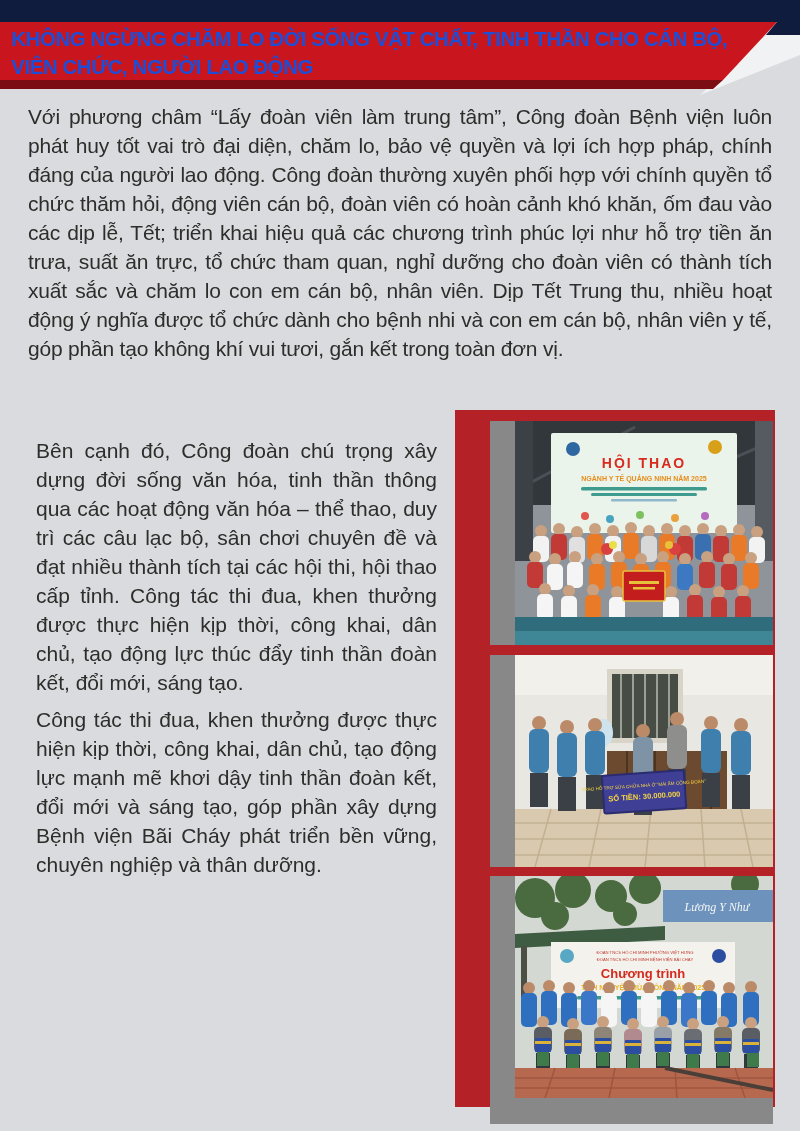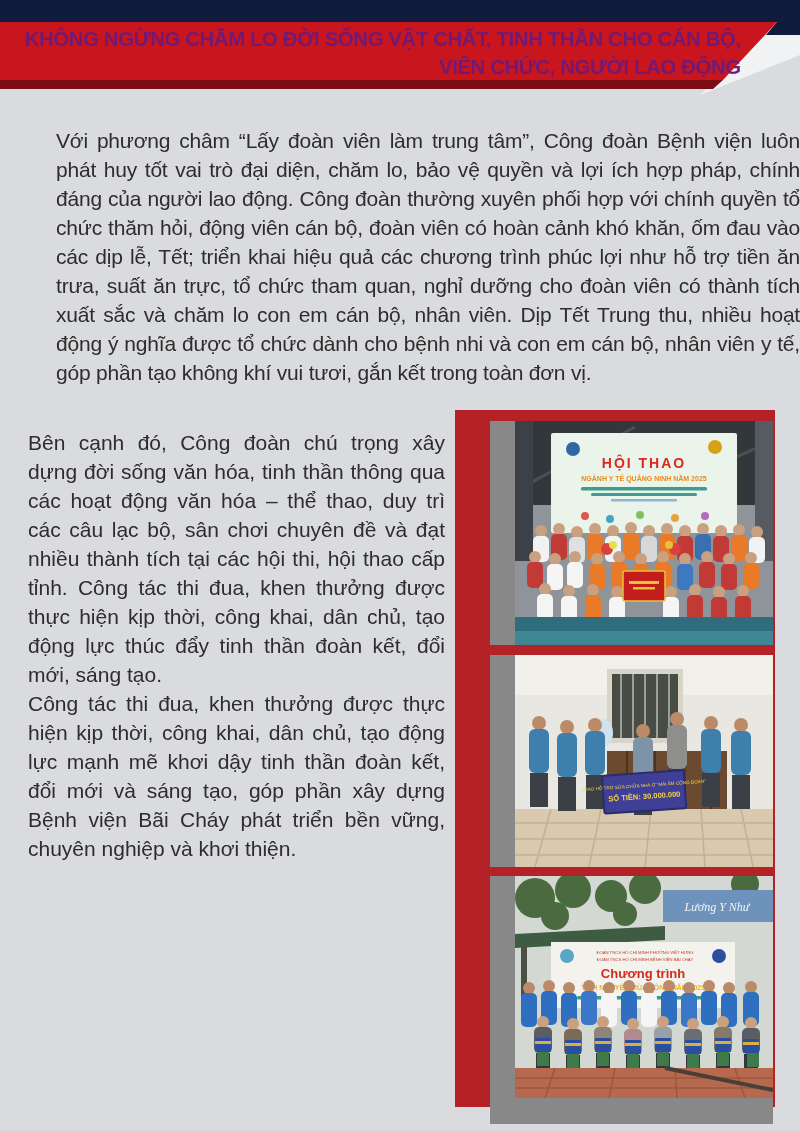--- a/index.html
+++ b/index.html
@@ -6,32 +6,32 @@
   .page{
     position:relative;width:800px;height:1131px;margin:0 auto;
     background:#d9dbde;overflow:hidden;
     font-family:"Liberation Sans", sans-serif;
     color:#2e2d2b;
   }
   
   .header-svg{position:absolute;left:0;top:0;}
   .header-title{
     position:absolute;left:0;top:25px;width:752px;
-    text-align:right;color:#701a75;font-weight:bold;
+    text-align:left;color:#1d4ed8;font-weight:bold;
     font-size:21px;line-height:28px;letter-spacing:-0.4px;
   }
   .header-title .l{transform:scaleX(0.97);transform-origin:center;}
   
   .para{
     position:absolute;text-align:justify;
     font-size:21px;line-height:29px;
   }
-  .para1{left:28px;top:126px;width:744px;letter-spacing:-0.2px;margin-left:28px;}
+  .para1{left:28px;top:102px;width:744px;letter-spacing:-0.2px;}
   .leftcol{left:28px;top:428px;width:417px;}
-  .leftcol p{margin:0;}
+  .leftcol p{margin:8px;}
   
   .photo-panel{
     position:absolute;left:455px;top:410px;width:320px;height:697px;
     background:#b42127;
   }
   .photo{position:absolute;left:35px;width:258px;overflow:hidden;background:#888;padding-left:25px;}
   .photo svg{display:block;}
   .ph1{top:11px;height:224px;}
   .ph2{top:245px;height:212px;}
   .ph3{top:466px;height:248px;}
@@ -50,21 +50,21 @@
   </svg>
   <div class="header-title">
     <div class="l">KHÔNG NGỪNG CHĂM LO ĐỜI SỐNG VẬT CHẤT, TINH THẦN CHO CÁN BỘ,</div>
     <div class="l">VIÊN CHỨC, NGƯỜI LAO ĐỘNG</div>
   </div>
 
   <div class="para para1">Với phương châm “Lấy đoàn viên làm trung tâm”, Công đoàn Bệnh viện luôn phát huy tốt vai trò đại diện, chăm lo, bảo vệ quyền và lợi ích hợp pháp, chính đáng của người lao động. Công đoàn thường xuyên phối hợp với chính quyền tổ chức thăm hỏi, động viên cán bộ, đoàn viên có hoàn cảnh khó khăn, ốm đau vào các dịp lễ, Tết; triển khai hiệu quả các chương trình phúc lợi như hỗ trợ tiền ăn trưa, suất ăn trực, tổ chức tham quan, nghỉ dưỡng cho đoàn viên có thành tích xuất sắc và chăm lo con em cán bộ, nhân viên. Dịp Tết Trung thu, nhiều hoạt động ý nghĩa được tổ chức dành cho bệnh nhi và con em cán bộ, nhân viên y tế, góp phần tạo không khí vui tươi, gắn kết trong toàn đơn vị.</div>
 
   <div class="para leftcol">
     <p>Bên cạnh đó, Công đoàn chú trọng xây dựng đời sống văn hóa, tinh thần thông qua các hoạt động văn hóa – thể thao, duy trì các câu lạc bộ, sân chơi chuyên đề và đạt nhiều thành tích tại các hội thi, hội thao cấp tỉnh. Công tác thi đua, khen thưởng được thực hiện kịp thời, công khai, dân chủ, tạo động lực thúc đẩy tinh thần đoàn kết, đổi mới, sáng tạo.</p>
-    <p>Công tác thi đua, khen thưởng được thực hiện kịp thời, công khai, dân chủ, tạo động lực mạnh mẽ khơi dậy tinh thần đoàn kết, đổi mới và sáng tạo, góp phần xây dựng Bệnh viện Bãi Cháy phát triển bền vững, chuyên nghiệp và khơi thiện.</p>
+    <p>Công tác thi đua, khen thưởng được thực hiện kịp thời, công khai, dân chủ, tạo động lực mạnh mẽ khơi dậy tinh thần đoàn kết, đổi mới và sáng tạo, góp phần xây dựng Bệnh viện Bãi Cháy phát triển bền vững, chuyên nghiệp và thân dưỡng.</p>
   </div>
 
   <div class="photo-panel">
 
     <div class="photo ph1">
       <svg width="258" height="224" viewBox="0 0 258 224">
         <defs>
           <g id="fig">
             <circle cx="0" cy="0" r="6" fill="#c9a181"></circle>
             <rect x="-8" y="5" width="16" height="26" rx="5" fill="currentColor"></rect>

